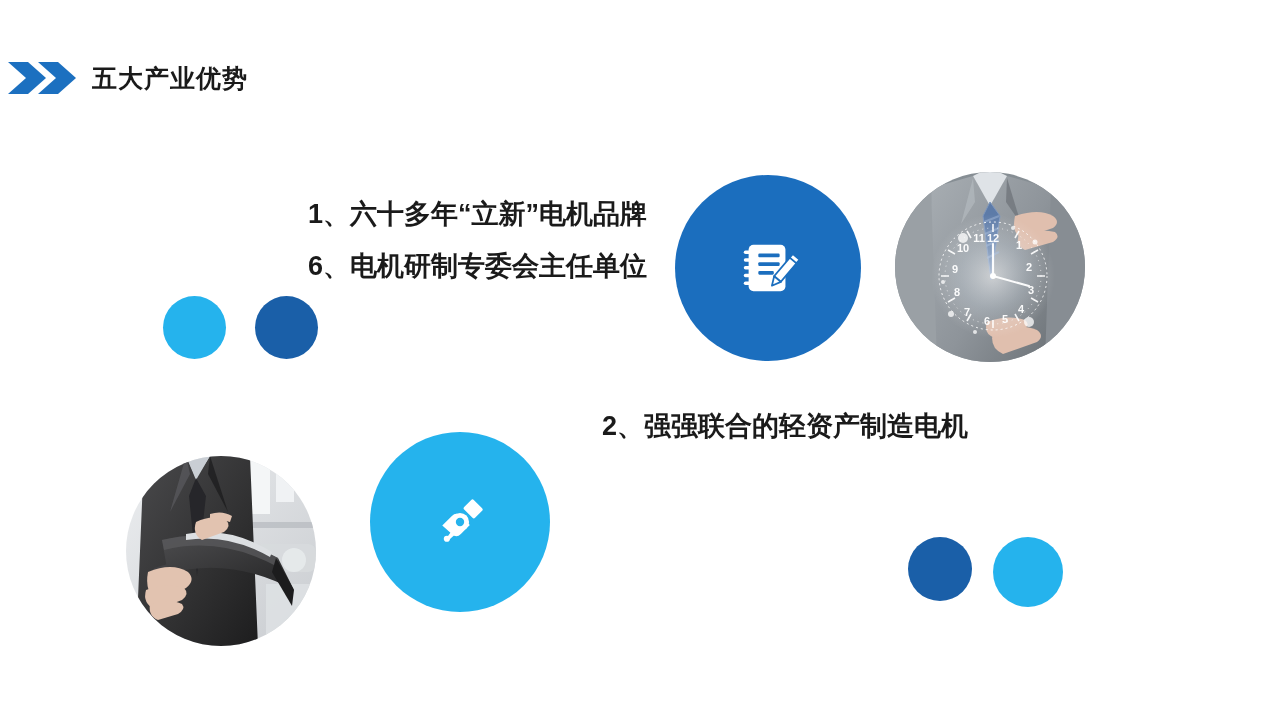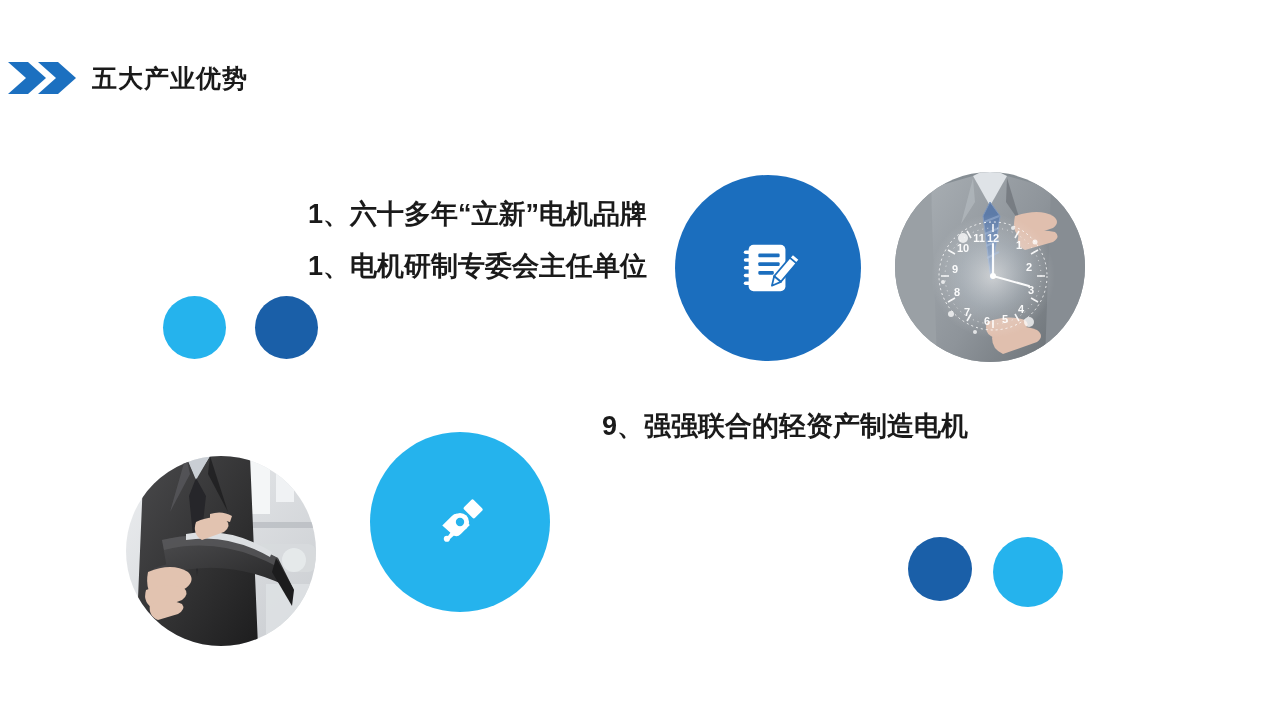--- a/index.html
+++ b/index.html
@@ -134,25 +134,25 @@
   <div class="header">
     <svg class="chevrons" viewBox="0 0 72 44">
       <polygon points="2,6 22,6 40,22 22,38 2,38 20,22" fill="#1C70C0"></polygon>
       <polygon points="32,6 52,6 70,22 52,38 32,38 50,22" fill="#1C70C0"></polygon>
     </svg>
     <div class="header-title">五大产业优势</div>
   </div>
 
   <div class="text-block text-block-top">
     <span class="text-line">1、六十多年“立新”电机品牌</span>
-    <span class="text-line">1、电机研制专委会主任单位</span>
+    <span class="text-line">6、电机研制专委会主任单位</span>
   </div>
 
   <div class="text-block text-block-bottom">
-    <span class="text-line">9、强强联合的轻资产制造电机</span>
+    <span class="text-line">2、强强联合的轻资产制造电机</span>
   </div>
 
   <div class="circle icon-circle circle-notepad" style="background:#1B6EBE;">
     <svg viewBox="0 0 64 64">
       <rect x="12" y="8" width="38" height="48" rx="5" ry="5" fill="#ffffff"></rect>
       <rect x="7" y="14" width="10" height="3.6" rx="1.8" fill="#ffffff"></rect>
       <rect x="7" y="22" width="10" height="3.6" rx="1.8" fill="#ffffff"></rect>
       <rect x="7" y="30" width="10" height="3.6" rx="1.8" fill="#ffffff"></rect>
       <rect x="7" y="38" width="10" height="3.6" rx="1.8" fill="#ffffff"></rect>
       <rect x="7" y="46" width="10" height="3.6" rx="1.8" fill="#ffffff"></rect>

